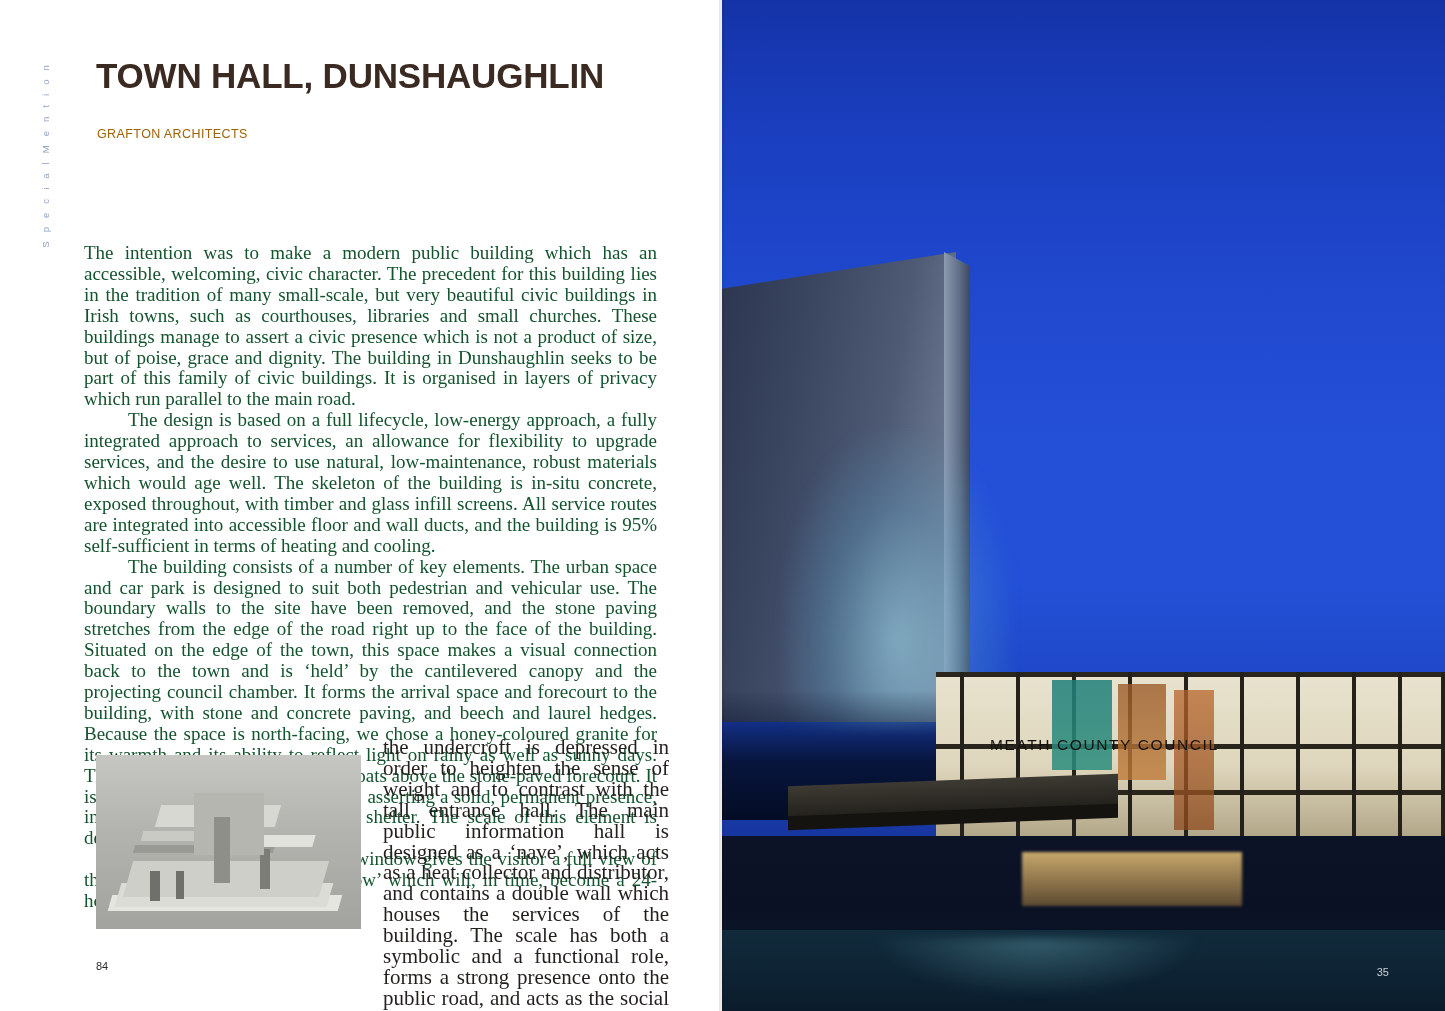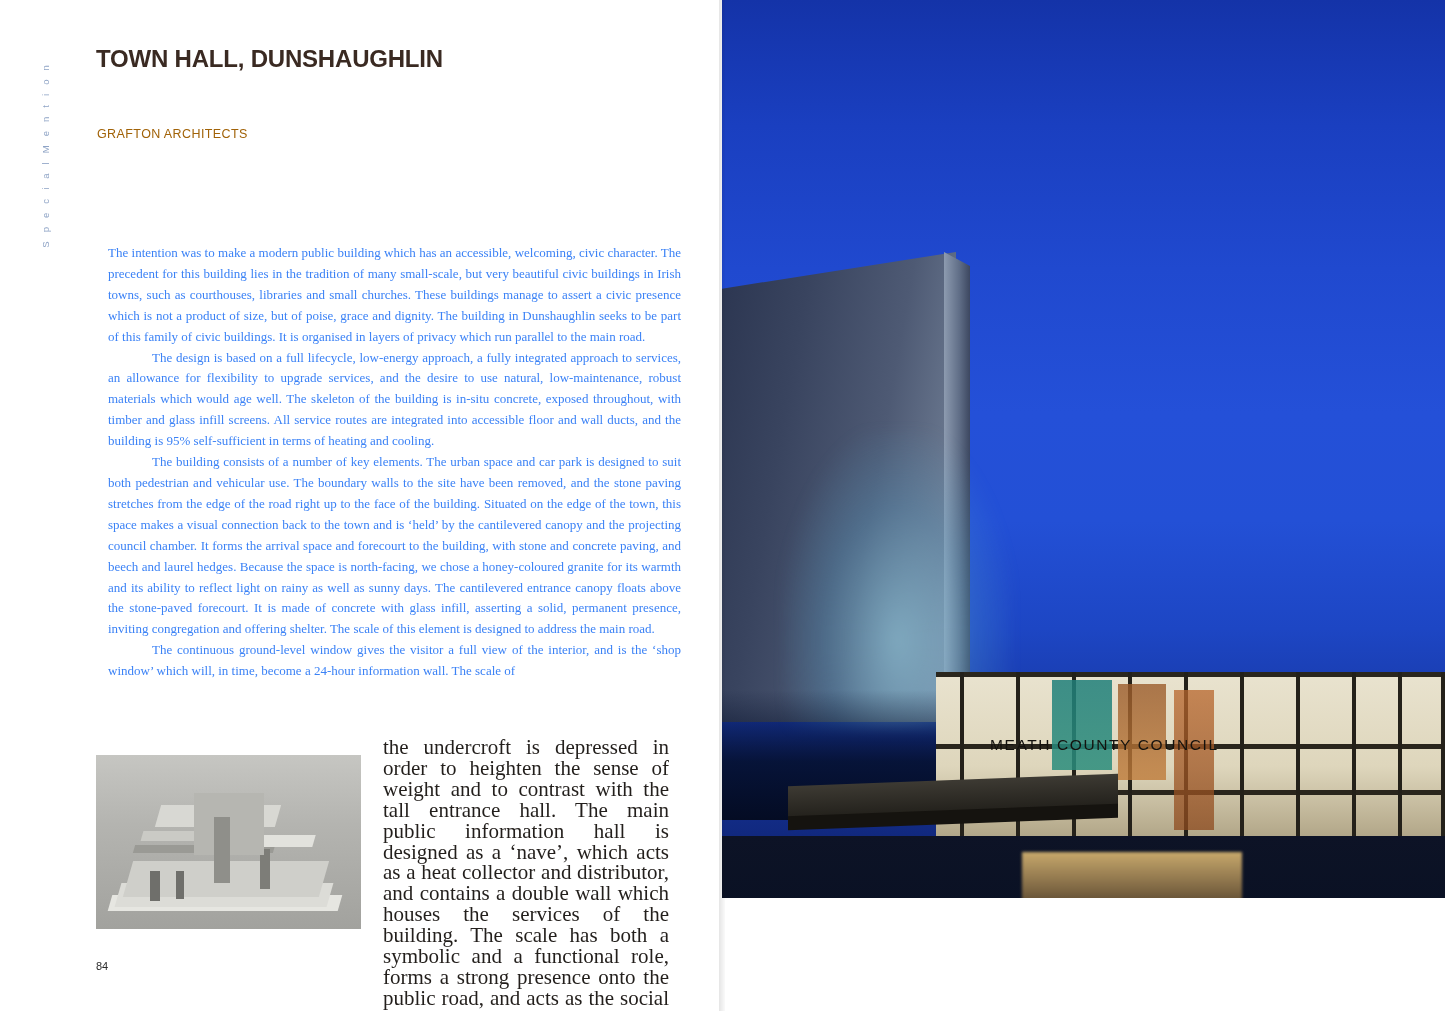--- a/index.html
+++ b/index.html
@@ -36,47 +36,47 @@
     transform: rotate(180deg);
     font-size: 9.5px;
     letter-spacing: 3.2px;
     color: #8fa4c6;
     font-family: "Liberation Sans", sans-serif;
     white-space: nowrap;
   }
   .title {
     position: absolute;
     left: 96px;
-    top: 45px;
-    font-size: 24px;
+    top: 56px;
+    font-size: 35px;
     font-weight: bold;
     letter-spacing: -0.2px;
     color: #3a2a22;
     font-family: "Liberation Sans", sans-serif;
     margin: 0;
   }
   .subtitle {
     position: absolute;
     left: 97px;
     top: 127px;
     font-size: 12.5px;
     letter-spacing: 0.4px;
     color: #a16207;
     font-family: "Liberation Sans", sans-serif;
   }
 
   .body-col {
     position: absolute;
-    left: 108px;
+    left: 84px;
     top: 243px;
     width: 573px;
     font-family: "Liberation Serif", serif;
-    font-size: 13px;
+    font-size: 19px;
     line-height: 20.9px;
-    color: #3b82f6;
+    color: #14532d;
     text-align: justify;
   }
   .body-col p {
     margin: 0;
     text-indent: 0;
   }
   .body-col p.ind {
     text-indent: 44px;
   }
 
@@ -135,21 +135,21 @@
     font-size: 11px;
     color: #2b2b2b;
     font-family: "Liberation Sans", sans-serif;
     text-align: center;
   }
 
   
   .page-right {
     position: relative;
     width: 723px;
-    height: 898px;
+    height: 1011px;
     overflow: hidden;
     background: #4d7c0f;
   }
   .sky {
     position: absolute;
     inset: 0;
     background: linear-gradient(180deg,
       #1433a8 0%,
       #1a3fc0 14%,
       #2049cf 30%,

